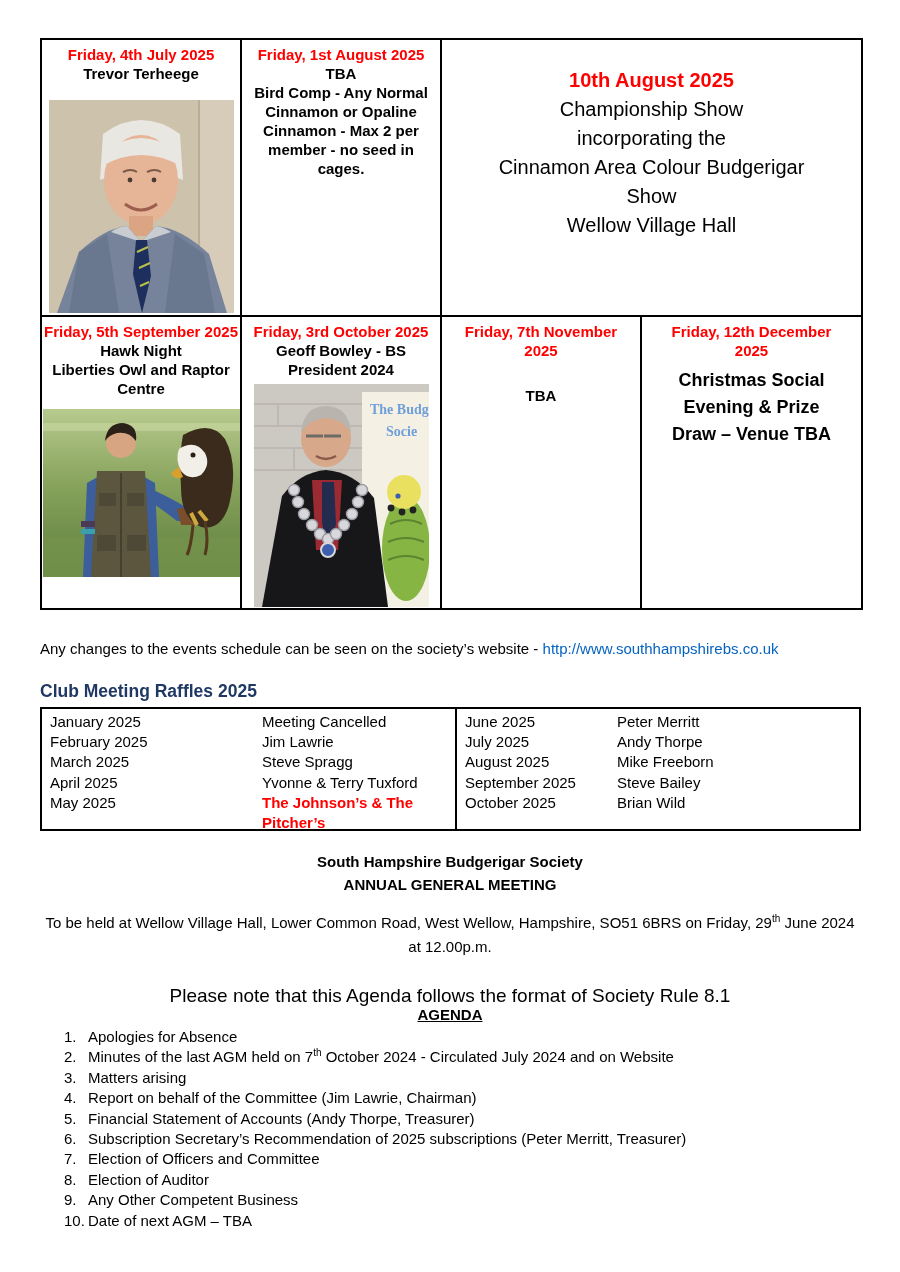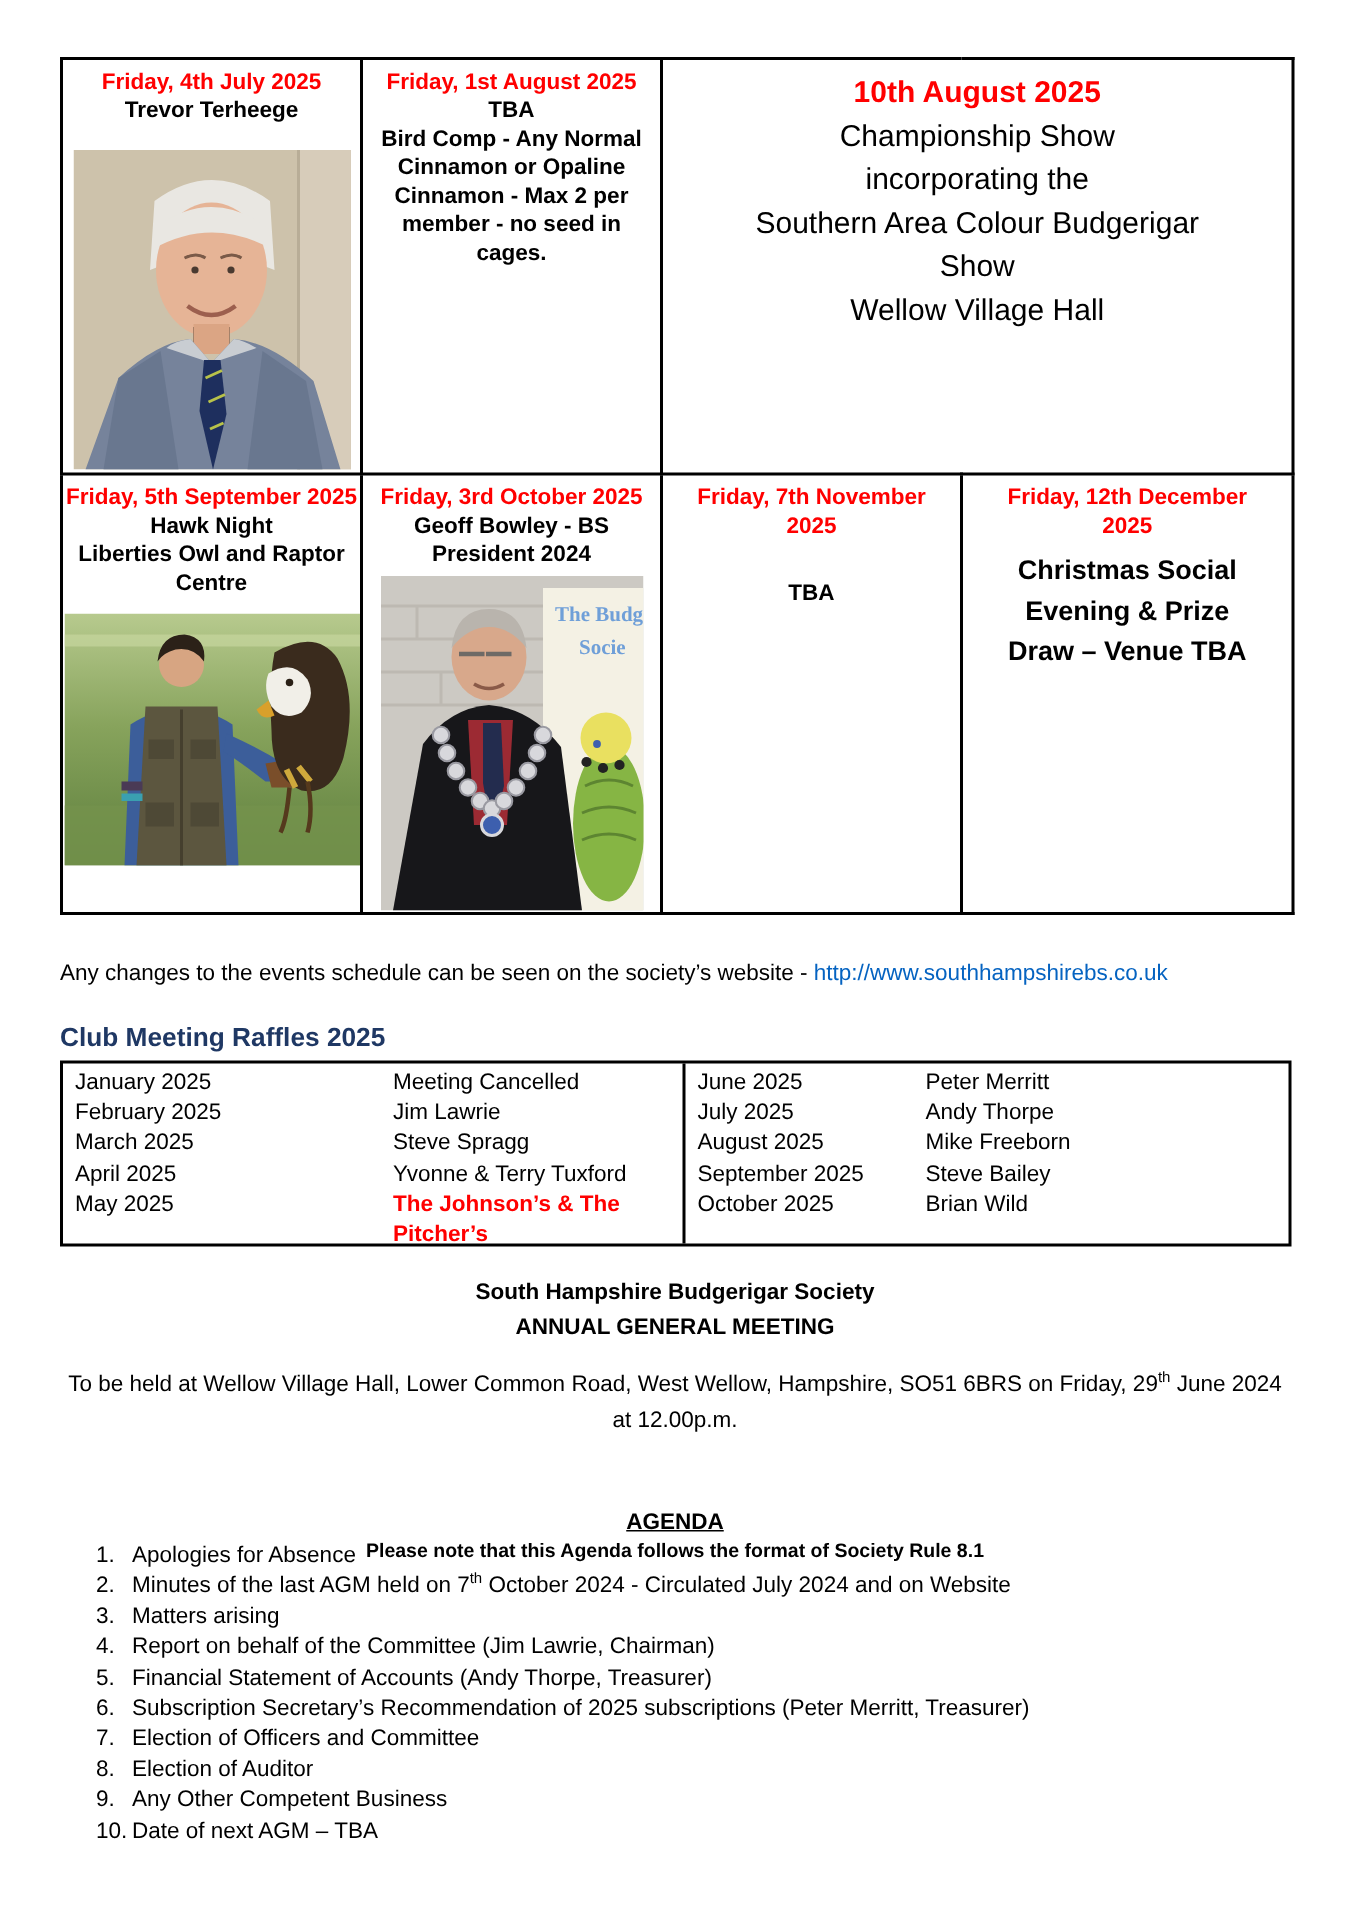--- a/index.html
+++ b/index.html
@@ -13,21 +13,21 @@
     position:absolute; left:40px; top:38px;
     border-collapse:collapse; table-layout:fixed;
   }
   table.events td {
     border:2px solid #000; vertical-align:top; padding:0;
     text-align:center; font-weight:bold; font-size:15px; line-height:19px;
   }
   .date { color:#ff0000; font-weight:bold; padding-top:5px; }
   .date.narrow { max-width:180px; margin:0 auto; }
   .cellpara { padding:0 8px; }
-  .show-date { color:#ff0000; font-weight:bold; font-size:20px; line-height:29px; padding-top:8px; }
+  .show-date { color:#ff0000; font-weight:bold; font-size:20px; line-height:29px; padding-top:26px; }
   .show-line { font-size:20px; line-height:29px; font-weight:normal; }
   .xmas-line { font-size:18px; line-height:27px; font-weight:bold; }
   .xmas-first { margin-top:7px; }
   .tba-gap { margin-top:26px; }
   svg.photo { display:block; }
   .photo-trevor { width:185px; height:213px; margin:17px auto 0; }
   .photo-hawk   { width:197px; height:168px; margin:11px auto 0; }
   .photo-geoff  { width:175px; height:223px; margin:5px auto 0; }
   
   .website-line { position:absolute; left:40px; top:640px; font-size:15px; }
@@ -46,21 +46,21 @@
   .raffle-right { flex:1; }
   .raffle-row { display:flex; line-height:20.2px; }
   .raffle-left .r-month { width:212px; flex-shrink:0; }
   .raffle-right .r-month { width:152px; flex-shrink:0; }
   .r-winner { flex:1; padding-right:8px; }
   .red-bold { color:#ff0000; font-weight:bold; }
   
   .center-block { position:absolute; left:20px; width:860px; text-align:center; }
   .agm-head { top:850px; font-weight:bold; font-size:15px; line-height:23px; }
   .agm-venue { top:911px; font-size:15px; line-height:24px; }
-  .agm-note { top:1026px; font-size:13px;font-weight:bold; }
+  .agm-note { top:985px; font-size:19px; }
   .agenda-title { top:1006px; font-size:15px; font-weight:bold; text-decoration:underline; }
   sup.sp { font-size:10px; vertical-align:super; line-height:0; }
   
   .agenda-list { position:absolute; left:40px; top:1027px; width:810px; }
   .agenda-item { position:relative; padding-left:48px; font-size:15px; line-height:20.4px; }
   .agenda-item .num { position:absolute; left:24px; }
 </style>
 </head>
 <body>
 
@@ -105,21 +105,21 @@
       </td>
       <td>
         <div class="date">Friday, 1st August 2025</div>
         <div>TBA</div>
         <div class="cellpara">Bird Comp - Any Normal Cinnamon or Opaline Cinnamon - Max 2 per member - no seed in cages.</div>
       </td>
       <td colspan="2">
         <div class="show-date">10th August 2025</div>
         <div class="show-line">Championship Show</div>
         <div class="show-line">incorporating the</div>
-        <div class="show-line">Southern Area Colour Budgerigar</div>
+        <div class="show-line">Cinnamon Area Colour Budgerigar</div>
         <div class="show-line">Show</div>
         <div class="show-line">Wellow Village Hall</div>
       </td>
     </tr>
     <tr style="height:293px">
       <td>
         <div class="date">Friday, 5th September 2025</div>
         <div>Hawk Night</div>
         <div class="cellpara">Liberties Owl and Raptor Centre</div>
         <svg class="photo photo-hawk" viewBox="0 0 197 168">

